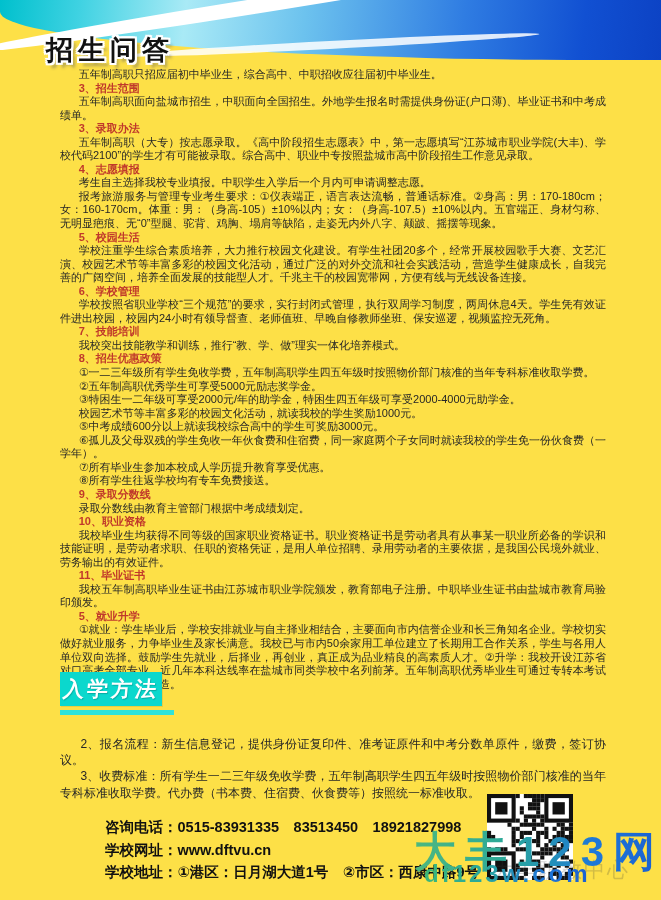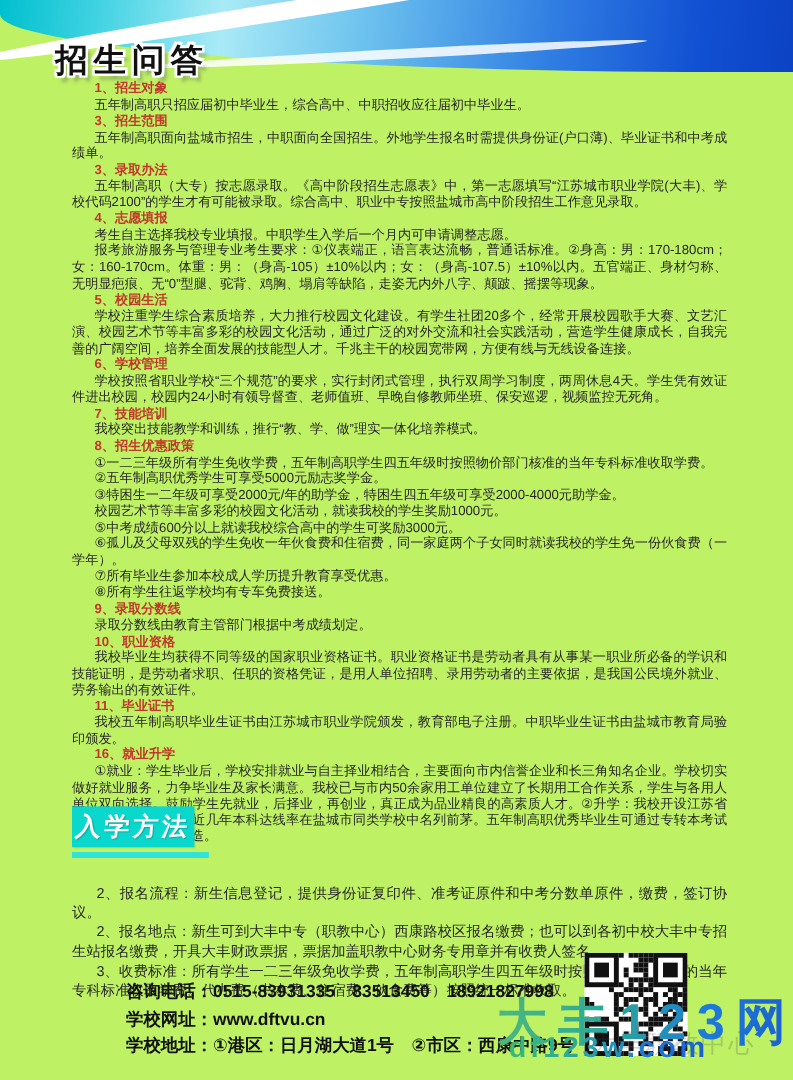--- a/index.html
+++ b/index.html
@@ -1,18 +1,18 @@
 <!DOCTYPE html>
 <html><head>
 <meta charset="utf-8">
 <style>
   html,body { margin:0; padding:0; background:#e8e8e8; }
   .page {
     position:relative; width:661px; height:900px; margin:0 auto;
-    background:#bef264; overflow:hidden;
+    background:#fde047; overflow:hidden;
     font-family:"Liberation Sans","DejaVu Sans",sans-serif;
   }
 
   
   .banner { position:absolute; top:0; left:0; width:661px; height:125px; overflow:hidden; }
   .banner-bg {
     position:absolute; left:0; top:0; width:661px; height:60px;
     background:linear-gradient(96deg,#00c0cd 0%,#3fd2e2 12%,#a9eaf6 28%,#6cc2ee 46%,#2f7ce2 70%,#1150d2 88%,#0c42c4 100%);
     border-bottom-left-radius:600px 48px;
   }
@@ -93,21 +93,20 @@
 <div class="page">
 
   <div class="banner">
     <div class="banner-bg"></div>
     <div class="banner-swoosh"></div>
     <div class="banner-swoosh2"></div>
     <div class="page-title">招生问答</div>
   </div>
 
   <div class="qa-content" id="qa-list">
-      <div class="qa-heading">1、招生对象</div>
       <p class="qa-para">五年制高职只招应届初中毕业生，综合高中、中职招收应往届初中毕业生。</p>
       <div class="qa-heading">3、招生范围</div>
       <p class="qa-para">五年制高职面向盐城市招生，中职面向全国招生。外地学生报名时需提供身份证(户口薄)、毕业证书和中考成绩单。</p>
       <div class="qa-heading">3、录取办法</div>
       <p class="qa-para">五年制高职（大专）按志愿录取。《高中阶段招生志愿表》中，第一志愿填写“江苏城市职业学院(大丰)、学校代码2100”的学生才有可能被录取。综合高中、职业中专按照盐城市高中阶段招生工作意见录取。</p>
       <div class="qa-heading">4、志愿填报</div>
       <p class="qa-para">考生自主选择我校专业填报。中职学生入学后一个月内可申请调整志愿。</p>
       <p class="qa-para">报考旅游服务与管理专业考生要求：①仪表端正，语言表达流畅，普通话标准。②身高：男：170-180cm；女：160-170cm。体重：男：（身高-105）±10%以内；女：（身高-107.5）±10%以内。五官端正、身材匀称、无明显疤痕、无“0”型腿、驼背、鸡胸、塌肩等缺陷，走姿无内外八字、颠跛、摇摆等现象。</p>
       <div class="qa-heading">5、校园生活</div>
       <p class="qa-para">学校注重学生综合素质培养，大力推行校园文化建设。有学生社团20多个，经常开展校园歌手大赛、文艺汇演、校园艺术节等丰富多彩的校园文化活动，通过广泛的对外交流和社会实践活动，营造学生健康成长，自我完善的广阔空间，培养全面发展的技能型人才。千兆主干的校园宽带网，方便有线与无线设备连接。</p>
@@ -123,32 +122,31 @@
       <p class="qa-para">⑤中考成绩600分以上就读我校综合高中的学生可奖励3000元。</p>
       <p class="qa-para">⑥孤儿及父母双残的学生免收一年伙食费和住宿费，同一家庭两个子女同时就读我校的学生免一份伙食费（一学年）。</p>
       <p class="qa-para">⑦所有毕业生参加本校成人学历提升教育享受优惠。</p>
       <p class="qa-para">⑧所有学生往返学校均有专车免费接送。</p>
       <div class="qa-heading">9、录取分数线</div>
       <p class="qa-para">录取分数线由教育主管部门根据中考成绩划定。</p>
       <div class="qa-heading">10、职业资格</div>
       <p class="qa-para">我校毕业生均获得不同等级的国家职业资格证书。职业资格证书是劳动者具有从事某一职业所必备的学识和技能证明，是劳动者求职、任职的资格凭证，是用人单位招聘、录用劳动者的主要依据，是我国公民境外就业、劳务输出的有效证件。</p>
       <div class="qa-heading">11、毕业证书</div>
       <p class="qa-para">我校五年制高职毕业生证书由江苏城市职业学院颁发，教育部电子注册。中职毕业生证书由盐城市教育局验印颁发。</p>
-      <div class="qa-heading">16、就业升学</div>
+      <div class="qa-heading">5、就业升学</div>
       <p class="qa-para">①就业：学生毕业后，学校安排就业与自主择业相结合，主要面向市内信誉企业和长三角知名企业。学校切实做好就业服务，力争毕业生及家长满意。我校已与市内50余家用工单位建立了长期用工合作关系，学生与各用人单位双向选择。鼓励学生先就业，后择业，再创业，真正成为品业精良的高素质人才。②升学：我校开设江苏省对口高考全部专业，近几年本科达线率在盐城市同类学校中名列前茅。五年制高职优秀毕业生可通过专转本考试进入本科院校继续深造。</p>
     </div>
 
   <div class="enroll-block">
     <div class="enroll-header">
       <span class="enroll-title">入学方法</span>
     </div>
     <div class="enroll-underline"></div>
     <div class="enroll-list" id="enroll-list">
         <p class="enroll-item">2、报名流程：新生信息登记，提供身份证复印件、准考证原件和中考分数单原件，缴费，签订协议。</p>
-        <p class="enroll-item">2、报名地点：新生可到大丰中专（职教中心）西康路校区报名缴费；也可以到各初中校大丰中专招生站报名缴费，开具大丰财政票据，票据加盖职教中心财务专用章并有收费人签名。</p>
         <p class="enroll-item">3、收费标准：所有学生一二三年级免收学费，五年制高职学生四五年级时按照物价部门核准的当年专科标准收取学费。代办费（书本费、住宿费、伙食费等）按照统一标准收取。</p>
       </div>
   </div>
 
   <div class="contact-block" id="contact-block">
       <div class="contact-row"><span class="contact-label">咨询电话：</span><span class="contact-value">0515-83931335　83513450　18921827998</span></div>
       <div class="contact-row"><span class="contact-label">学校网址：</span><span class="contact-value">www.dftvu.cn</span></div>
       <div class="contact-row"><span class="contact-label">学校地址：</span><span class="contact-value">①港区：日月湖大道1号　②市区：西康中路9号</span></div>
     </div>
 

